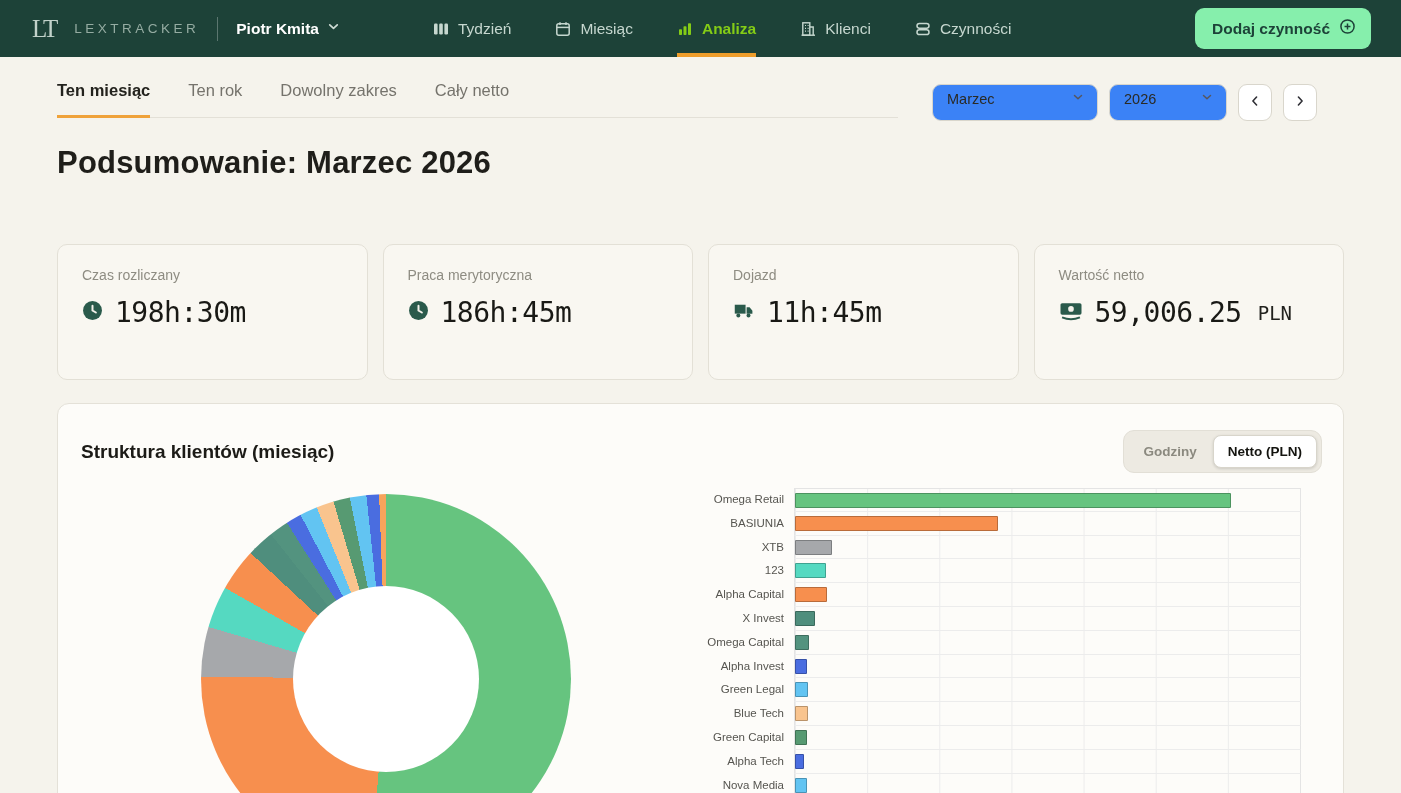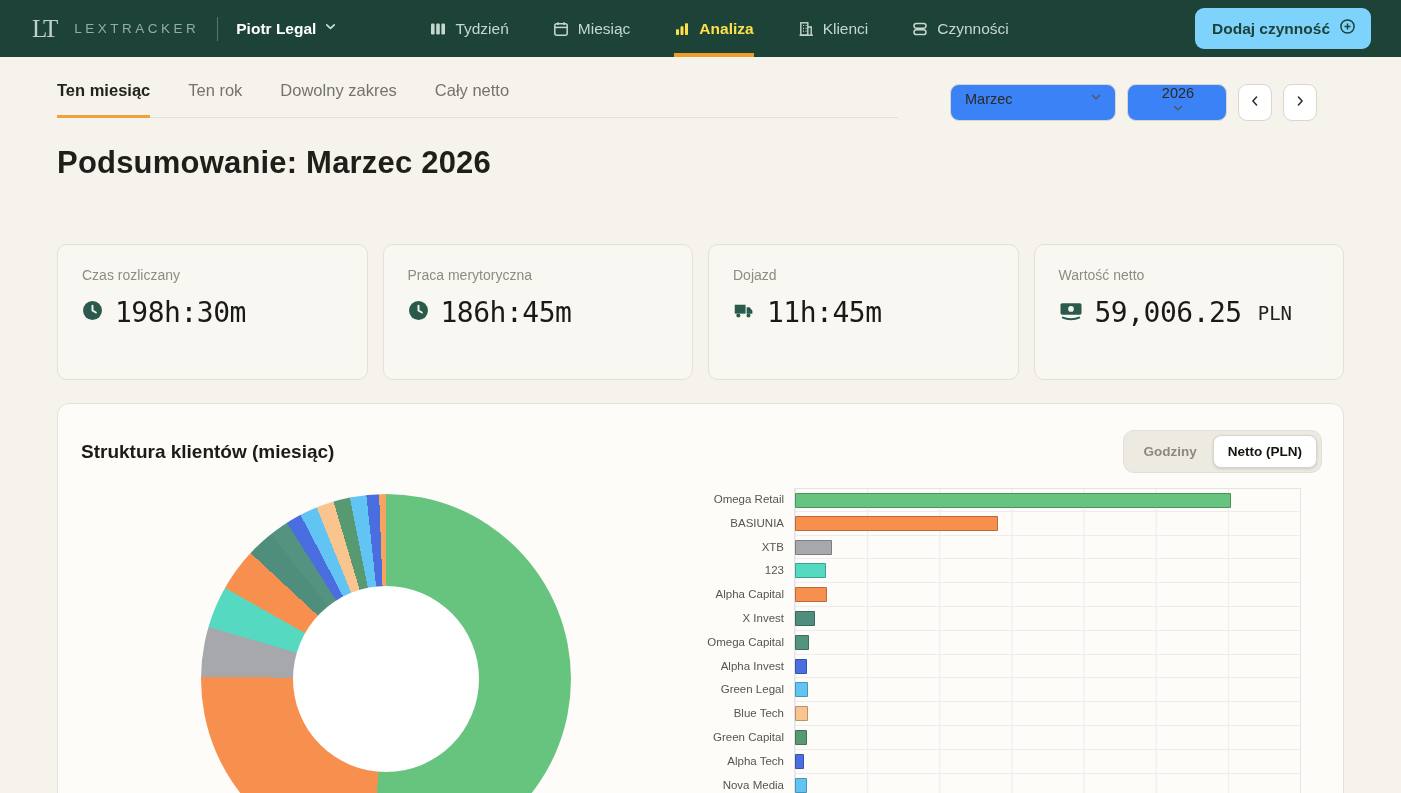--- a/index.html
+++ b/index.html
@@ -25,25 +25,25 @@
     font-weight:500;
   }
   .header-divider { width:1px; height:24px; background:rgba(255,255,255,.28); margin:0 18px; align-self:center; }
   .user-menu { display:flex; align-items:center; gap:7px; color:#ffffff; font-weight:700; font-size:15.5px; cursor:pointer; }
   .user-menu svg { color:#cfdcd5; }
   .main-nav { display:flex; gap:44px; margin-left:92px; margin-right:auto; }
   .nav-item {
     display:flex; align-items:center; gap:9px; color:#c6d7cf; font-size:15.5px;
     font-weight:500; cursor:pointer; border-bottom:4px solid transparent; padding-top:4px;
   }
-  .nav-item.active { color:#fde047; border-bottom-color:#ee9d2b; font-weight:600; }
+  .nav-item.active { color:#84cc16; border-bottom-color:#ee9d2b; font-weight:600; }
   .nav-item .icon { display:flex; align-items:center; }
   .add-btn {
     align-self:center; display:flex; align-items:center; gap:9px;
-    background:#7dd3fc; color:#1d4238; border:none; border-radius:9px;
+    background:#86efac; color:#1d4238; border:none; border-radius:9px;
     font-family:"Liberation Sans",sans-serif; font-size:15.5px; font-weight:700;
     padding:10px 15px 10px 17px; cursor:pointer;
   }
   
   .toolbar { position:relative; margin-top:24px; }
   .period-tabs {
     margin-left:57px; width:841px; border-bottom:1px solid #e3e0d7;
     display:flex; gap:38px;
   }
   .ptab {
@@ -51,21 +51,21 @@
     border-bottom:3px solid transparent; margin-bottom:-1px; font-weight:500;
   }
   .ptab.active { color:#23221d; font-weight:700; border-bottom-color:#efa23a; }
   .period-controls { position:absolute; right:84px; top:3px; display:flex; gap:11px; }
   .select {
     background:#3b82f6; border:1px solid #d9d6cc; border-radius:9px; height:37px;
     display:flex; align-items:center; justify-content:space-between;
     padding:0 12px 8px 14px; font-size:14.5px; color:#2a2a25; cursor:pointer;
   }
   .select.month { width:166px; }
-  .select.year  { width:100px;flex-direction:column; }
+  .select.year  { width:118px; }
   .select svg { color:#56565e; }
   .pager {
     width:34px; height:37px; background:#fff; border:1px solid #d9d6cc; border-radius:9px;
     display:flex; align-items:center; justify-content:center; cursor:pointer; color:#2f2f35;
   }
   
   .page-title { margin:27px 0 0 57px; font-size:31px; font-weight:600; color:#1f1e1a; letter-spacing:.2px; }
   .stats-row { margin:23px 57px 0; display:flex; gap:15px; }
   .stat-card {
     flex:1; height:136px; background:#f9f7f1; border:1px solid #e3e0d6;
@@ -115,21 +115,21 @@
 </head>
 <body>
 
 <header class="topbar">
   <div class="logo">
     <span class="monogram">LT</span>
     <span class="brand">LEXTRACKER</span>
   </div>
   <div class="header-divider"></div>
   <div class="user-menu">
-    <span>Piotr Legal</span>
+    <span>Piotr Kmita</span>
     <span class="icon">
       <svg width="15" height="15" viewBox="0 0 16 16" fill="none" stroke="currentColor" stroke-width="1.8" stroke-linecap="round" stroke-linejoin="round">
           <path d="M4 6.2 8 10l4-3.8"></path>
         </svg>
     </span>
   </div>
 
   <nav class="main-nav">
     <a class="nav-item">
       <span class="icon">

